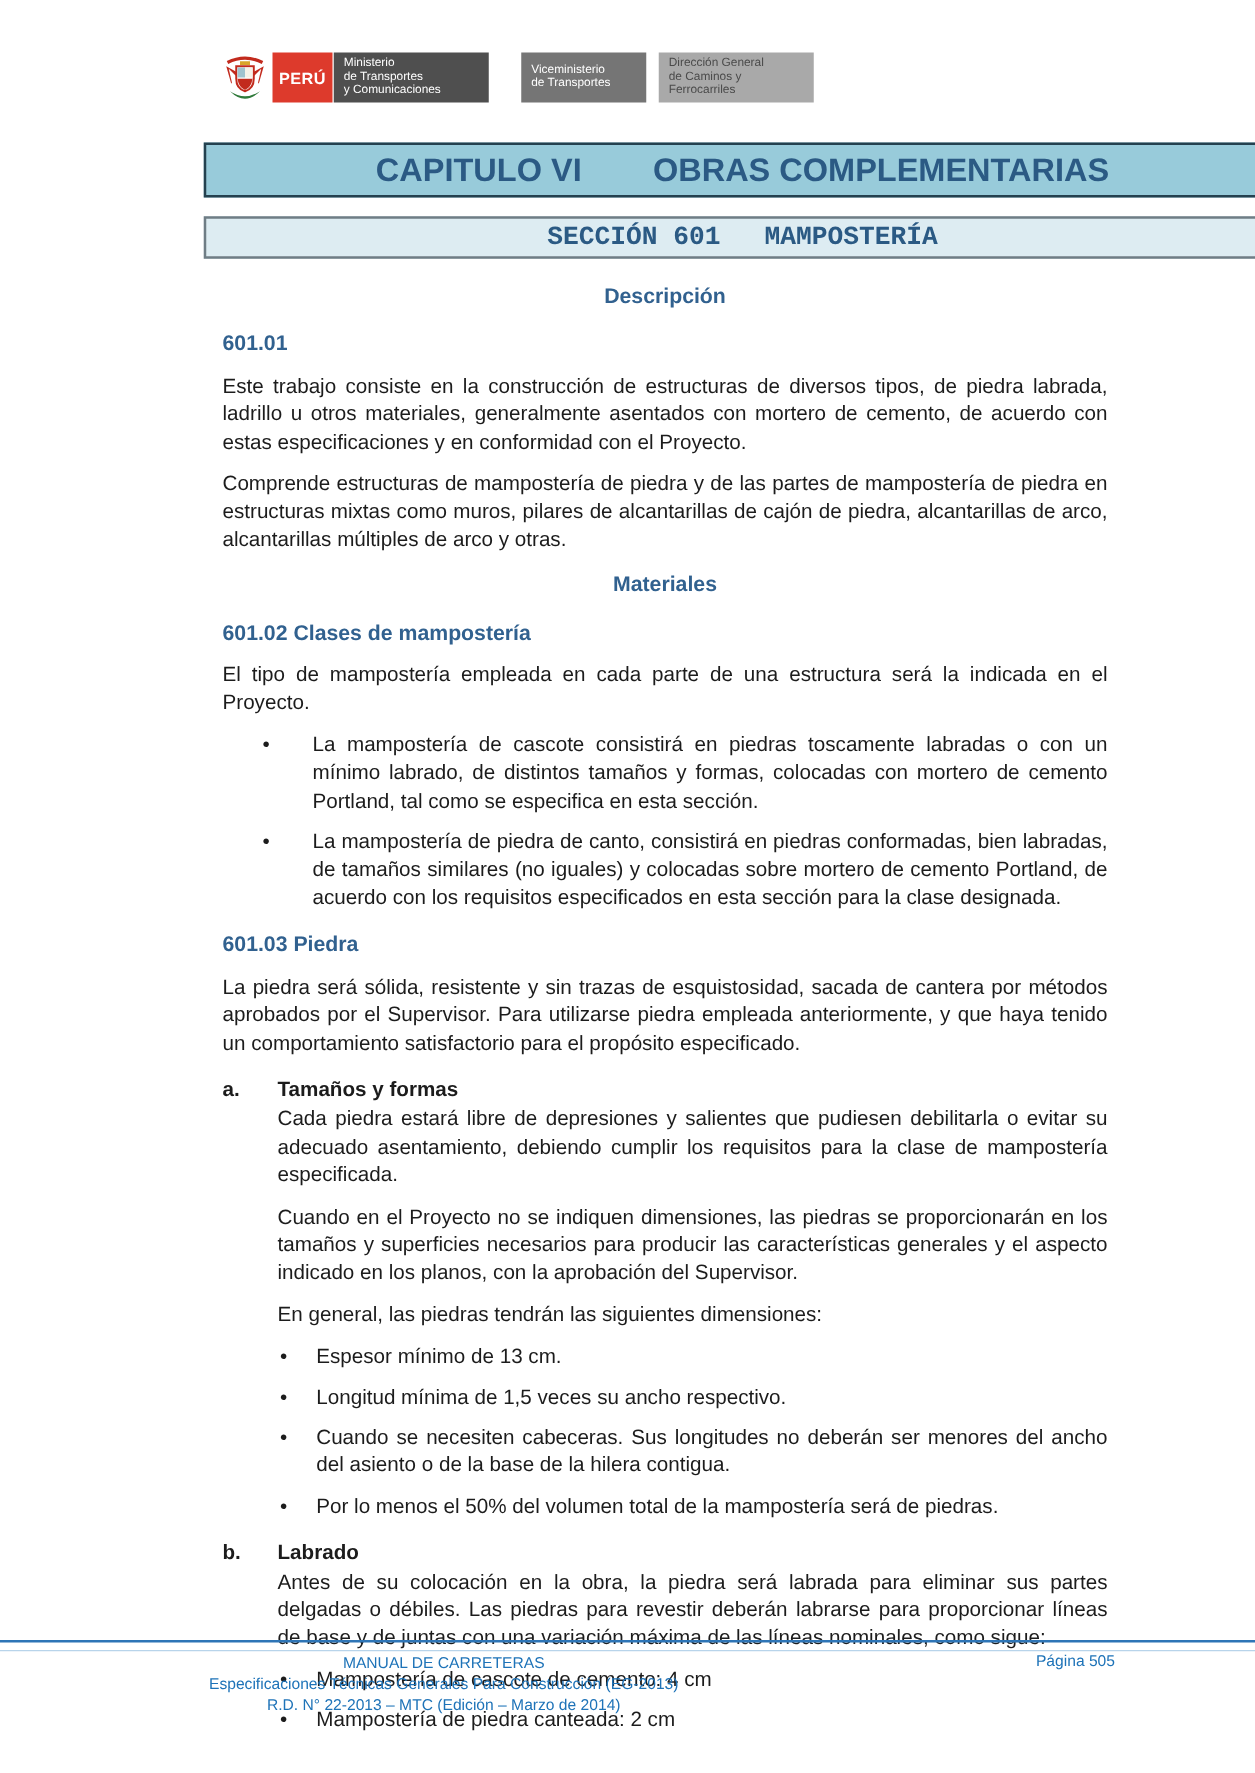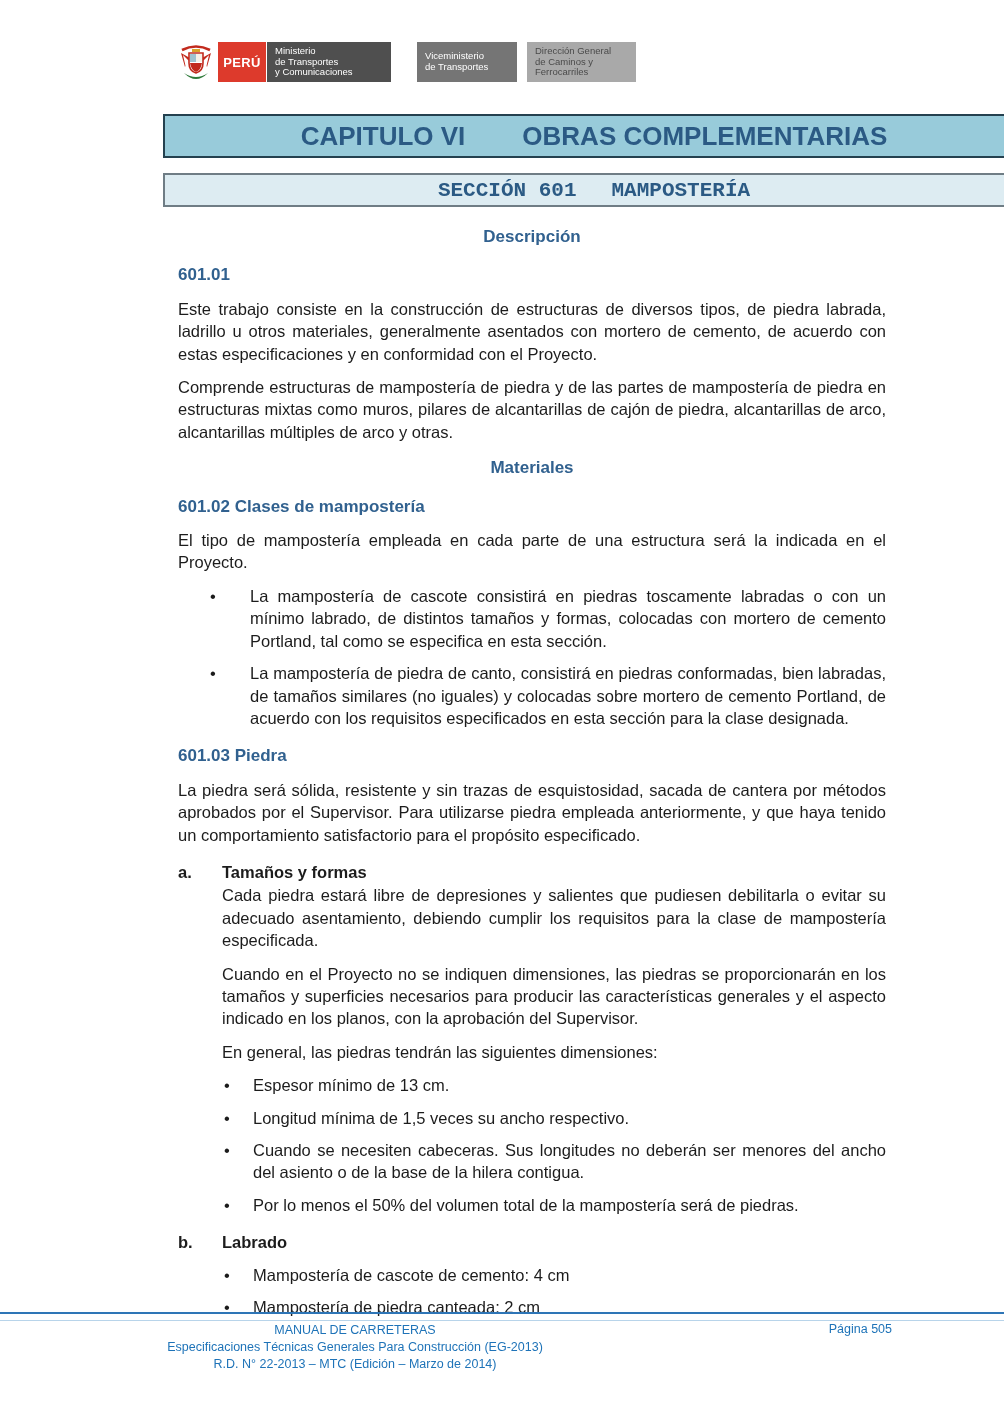--- a/index.html
+++ b/index.html
@@ -17,21 +17,21 @@
   
   .logo-bar{position:absolute;left:177px;top:41px;height:42px;display:flex;align-items:center;}
   .arms{width:38px;height:42px;margin-right:3px;flex:none;}
   .peru-box{flex:none;width:48px;height:40px;background:var(--peru_red);color:#fff;
             display:flex;align-items:center;justify-content:center;
             font-weight:bold;font-size:13px;letter-spacing:.4px;}
   .gbox{flex:none;height:40px;box-sizing:border-box;padding:4px 4px 0 8px;
         font-size:9.5px;line-height:10.5px;color:#fff;}
   .g1{width:124px;background:var(--ministry_dark);margin-left:1px;}
   .g2{width:100px;background:var(--ministry_mid);margin-left:26px;padding-top:9px;}
-  .g3{width:109px;background:var(--ministry_light);margin-left:10px;color:#4a4a4a;}
+  .g3{width:124px;background:var(--ministry_light);margin-left:10px;color:#4a4a4a;}
 
   
   .banner{position:absolute;left:163px;width:862px;box-sizing:border-box;
           display:flex;align-items:center;justify-content:center;
           font-weight:bold;color:var(--banner_text);}
   .banner-chapter{top:114px;height:44px;background:var(--chapter_banner_bg);
           border:2px solid var(--chapter_banner_border);font-size:26px;}
   .banner-section{top:173px;height:34px;background:var(--section_banner_bg);
           border:2px solid var(--section_banner_border);font-size:21px;font-family:Liberation Mono, monospace;}
   .banner-chapter .gap{margin-left:57px;}
@@ -146,20 +146,21 @@
         <span class="mk">•</span><span>Cuando se necesiten cabeceras. Sus longitudes no deberán ser menores del ancho del asiento o de la base de la hilera contigua.</span>
       </div>
       <div class="li">
         <span class="mk">•</span><span>Por lo menos el 50% del volumen total de la mampostería será de piedras.</span>
       </div>
     </section>
 
     <section class="sub">
       <span class="sub-label">b.</span>
       <div class="sub-title">Labrado</div>
+      <p class="just">Antes de su colocación en la obra, la piedra será labrada para eliminar sus partes delgadas o débiles. Las piedras para revestir deberán labrarse para proporcionar líneas de base y de juntas con una variación máxima de las líneas nominales, como sigue:</p>
       <div class="li">
         <span class="mk">•</span><span>Mampostería de cascote de cemento: 4 cm</span>
       </div>
       <div class="li">
         <span class="mk">•</span><span>Mampostería de piedra canteada: 2 cm</span>
       </div>
     </section>
 
   </main>
 

